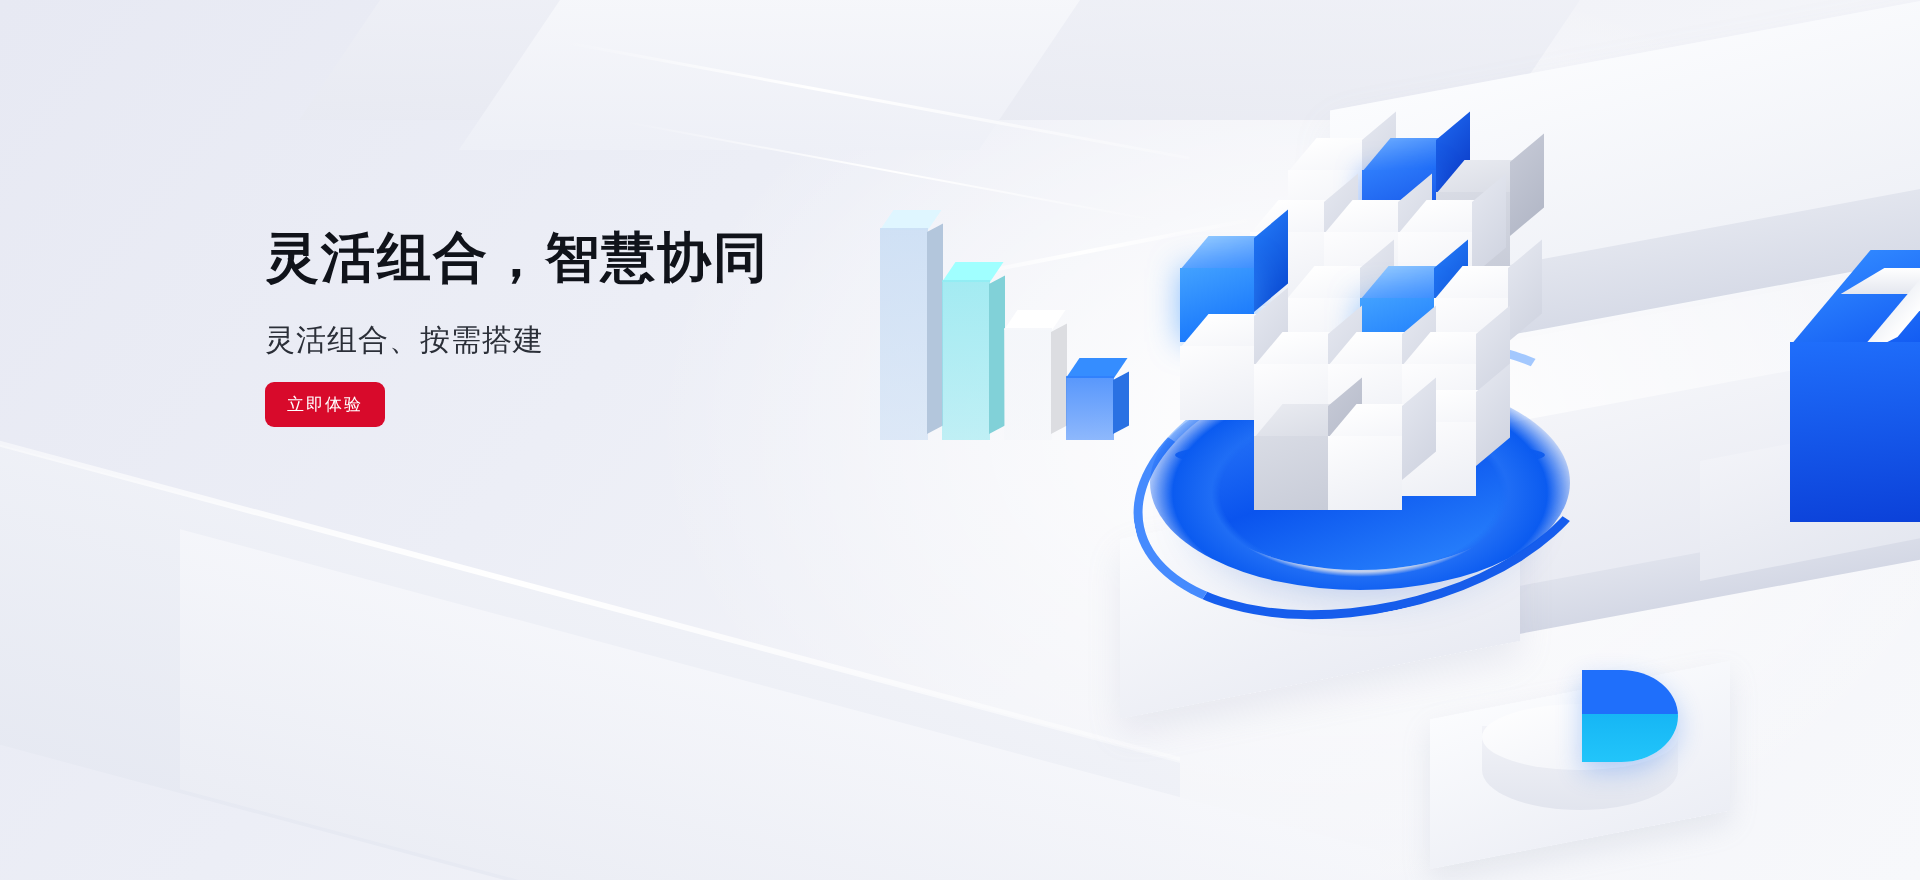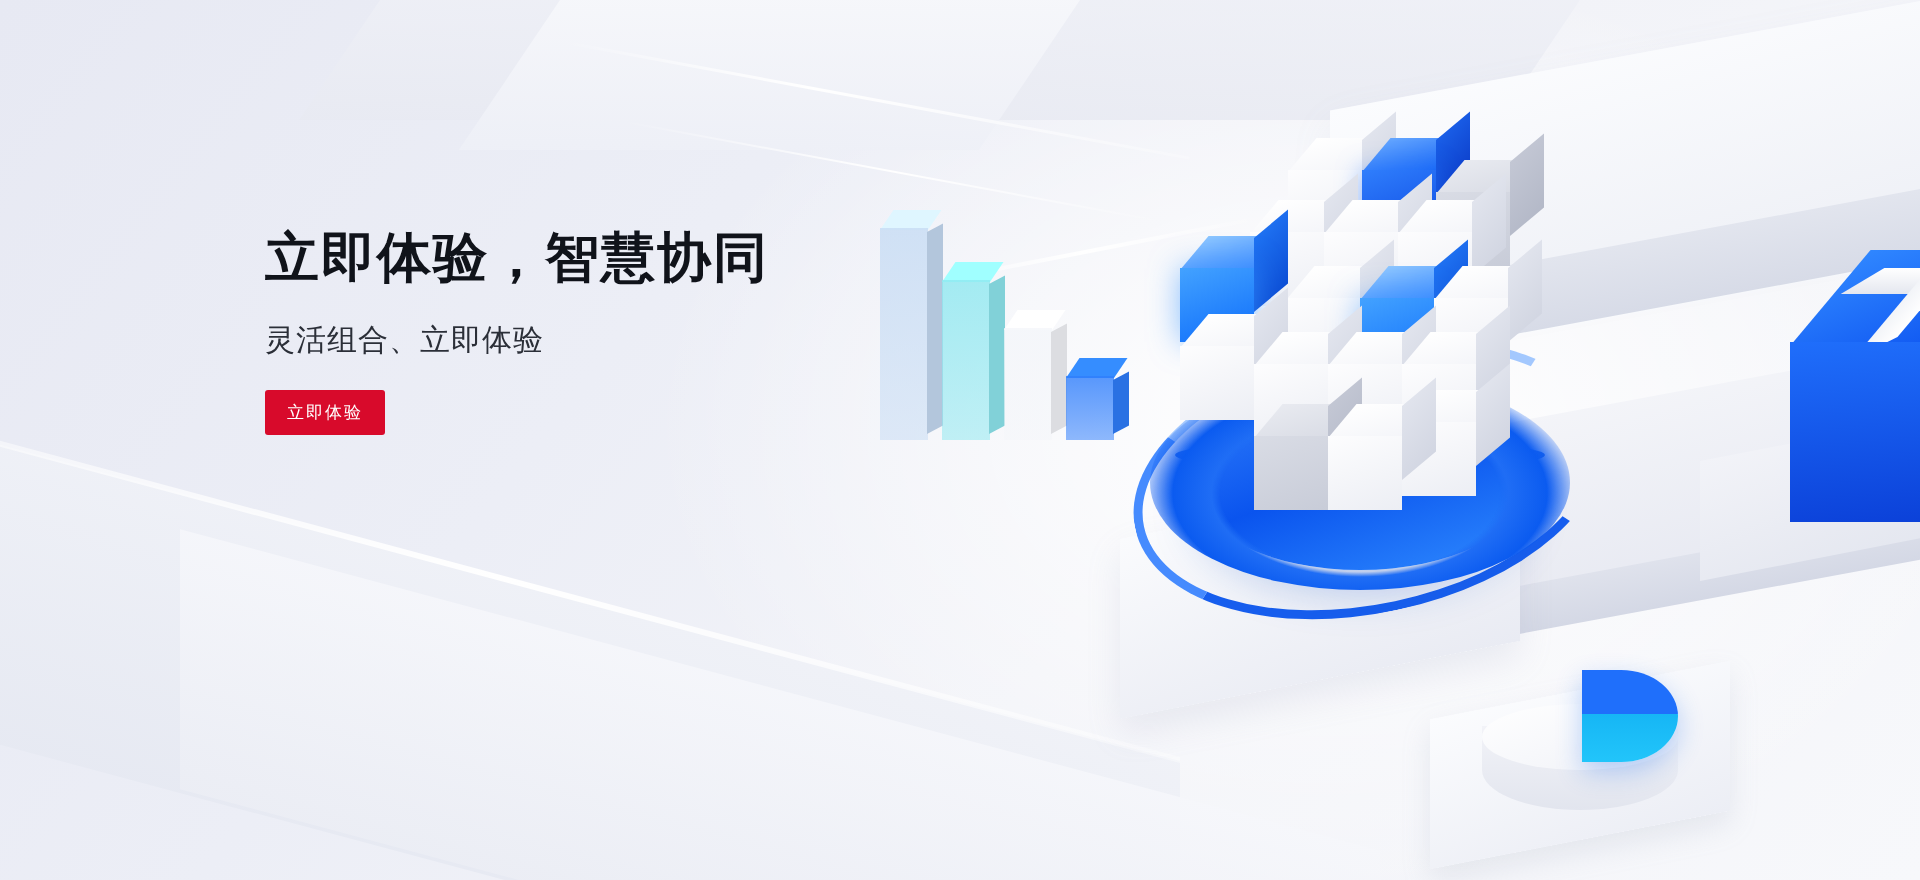--- a/index.html
+++ b/index.html
@@ -223,24 +223,24 @@
   .headline{
     margin:0;
     font-size:54px;line-height:1.2;font-weight:700;color:#10131a;
     letter-spacing:2px;white-space:nowrap;
   }
   .sub{margin:24px 0 0 0;}
   .sub-line{
     font-size:30px;line-height:52px;color:#2b2f38;font-weight:400;letter-spacing:1px;
   }
   .cta{
-    display:inline-block;margin-top:24px;
+    display:inline-block;margin-top:16px;
     background:#d80a2b;color:#ffffff;
     font-size:17px;letter-spacing:2px;
-    padding:11px 22px;border:0;border-radius:3px;cursor:pointer;
+    padding:11px 22px;border:0;border-radius:9px;cursor:pointer;
   }
 </style>
 </head>
 <body>
 
 <div class="hero">
 
   <div class="bg-layer">
     <div class="plane-topbar"></div>
     <div class="plane-topbar2"></div>
@@ -388,22 +388,22 @@
   </div>
 
   <div class="cyl-stage">
     <div class="cyl-plate"></div>
     <div class="cyl-body"></div>
     <div class="cyl-top"></div>
     <div class="wedge"></div>
   </div>
 
   <div class="content">
-    <h1 class="headline">立即体验，智慧协同</h1>
+    <h1 class="headline">灵活组合，智慧协同</h1>
 
     <div class="sub">
-      <div class="sub-line">灵活组合、立即体验</div>
+      <div class="sub-line">灵活组合、按需搭建</div>
     </div>
 
     <button class="cta">立即体验</button>
   </div>
 
 </div>
 
 </body></html>

